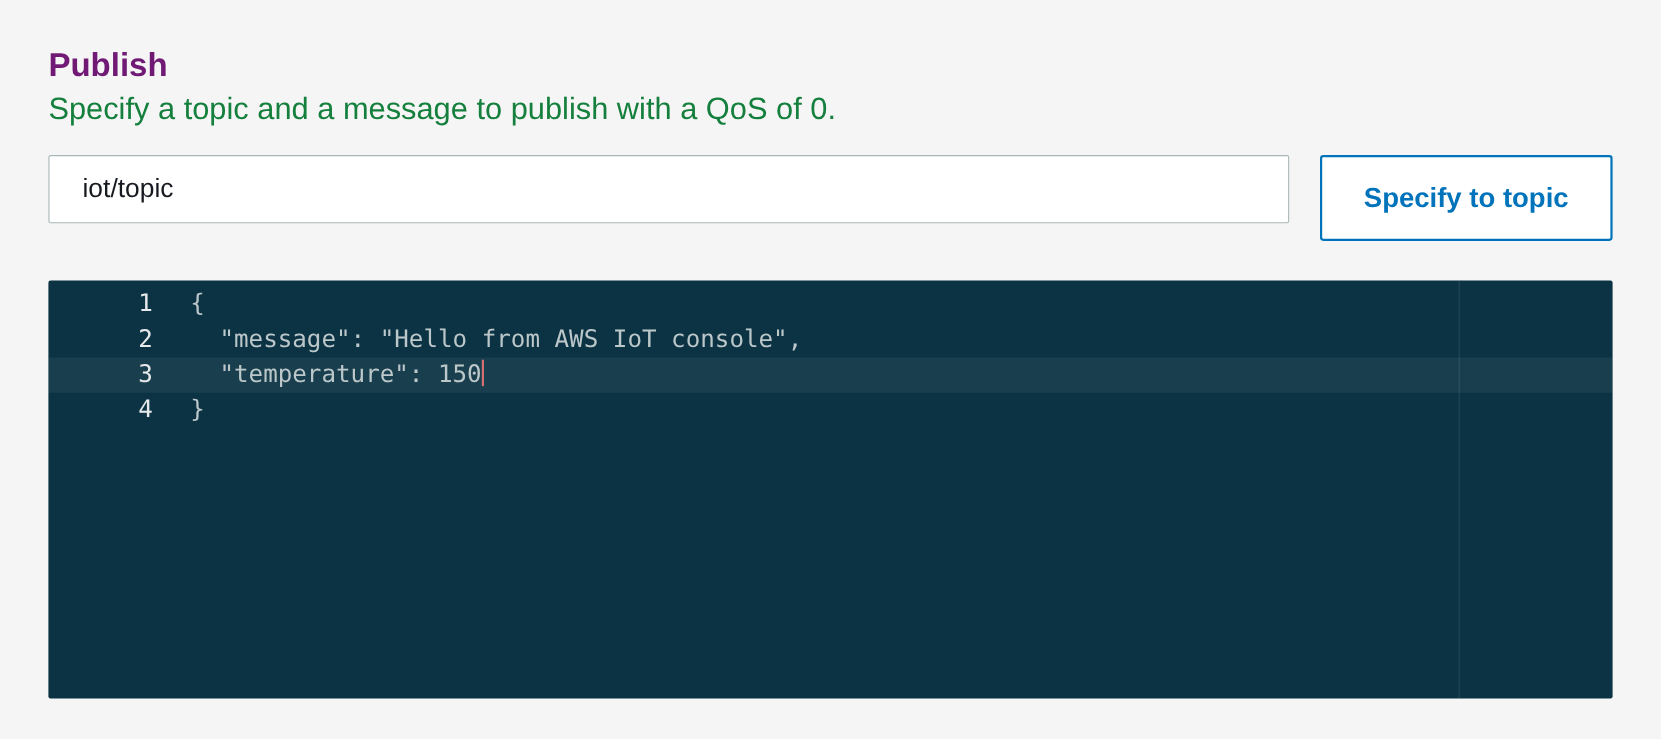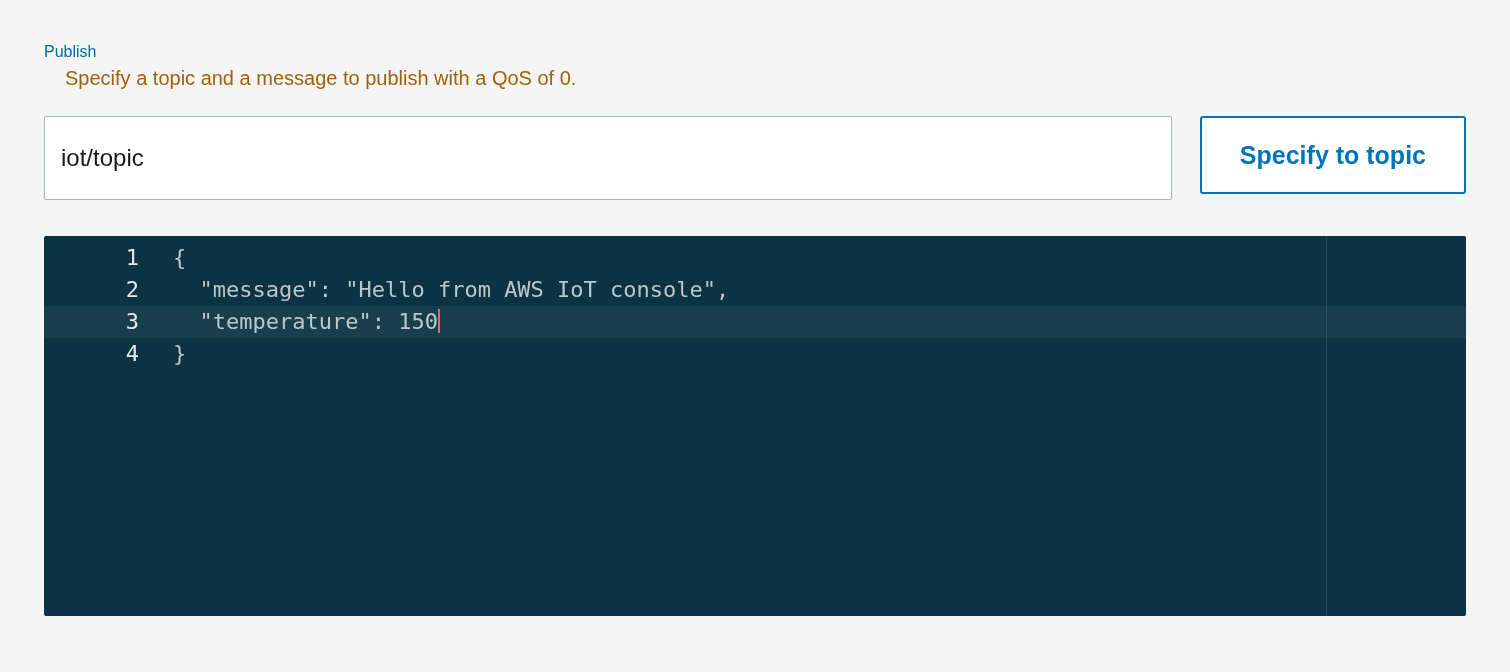--- a/index.html
+++ b/index.html
@@ -14,45 +14,44 @@
       width: 1510px;
       height: 672px;
       overflow: hidden;
     }
 
     .container {
       padding: 43px 44px 40px 44px;
     }
 
     .section-heading {
-      font-size: 16px;
-      font-weight: 400;
-      color: #0369a1;
+      font-size: 30px;
+      font-weight: 700;
+      color: #701a75;
       margin-bottom: 6px;
     }
 
     .section-description {
-      font-size: 20px;
+      font-size: 28px;
       font-weight: 400;
-      color: #a16207;
+      color: #15803d;
       margin-bottom: 26px;
-      margin-left: 21px;
     }
 
     .input-row {
       display: flex;
       gap: 28px;
       align-items: stretch;
       margin-bottom: 36px;
     }
 
     .topic-input {
       flex: 1;
-      height: 84px;
-      padding: 0 16px;
+      height: 62px;
+      padding: 0 30px;
       font-size: 24px;
       font-family: inherit;
       color: #16191f;
       background: #ffffff;
       border: 1px solid #aab7b8;
       border-radius: 2px;
       outline: none;
     }
 
     .publish-button {

